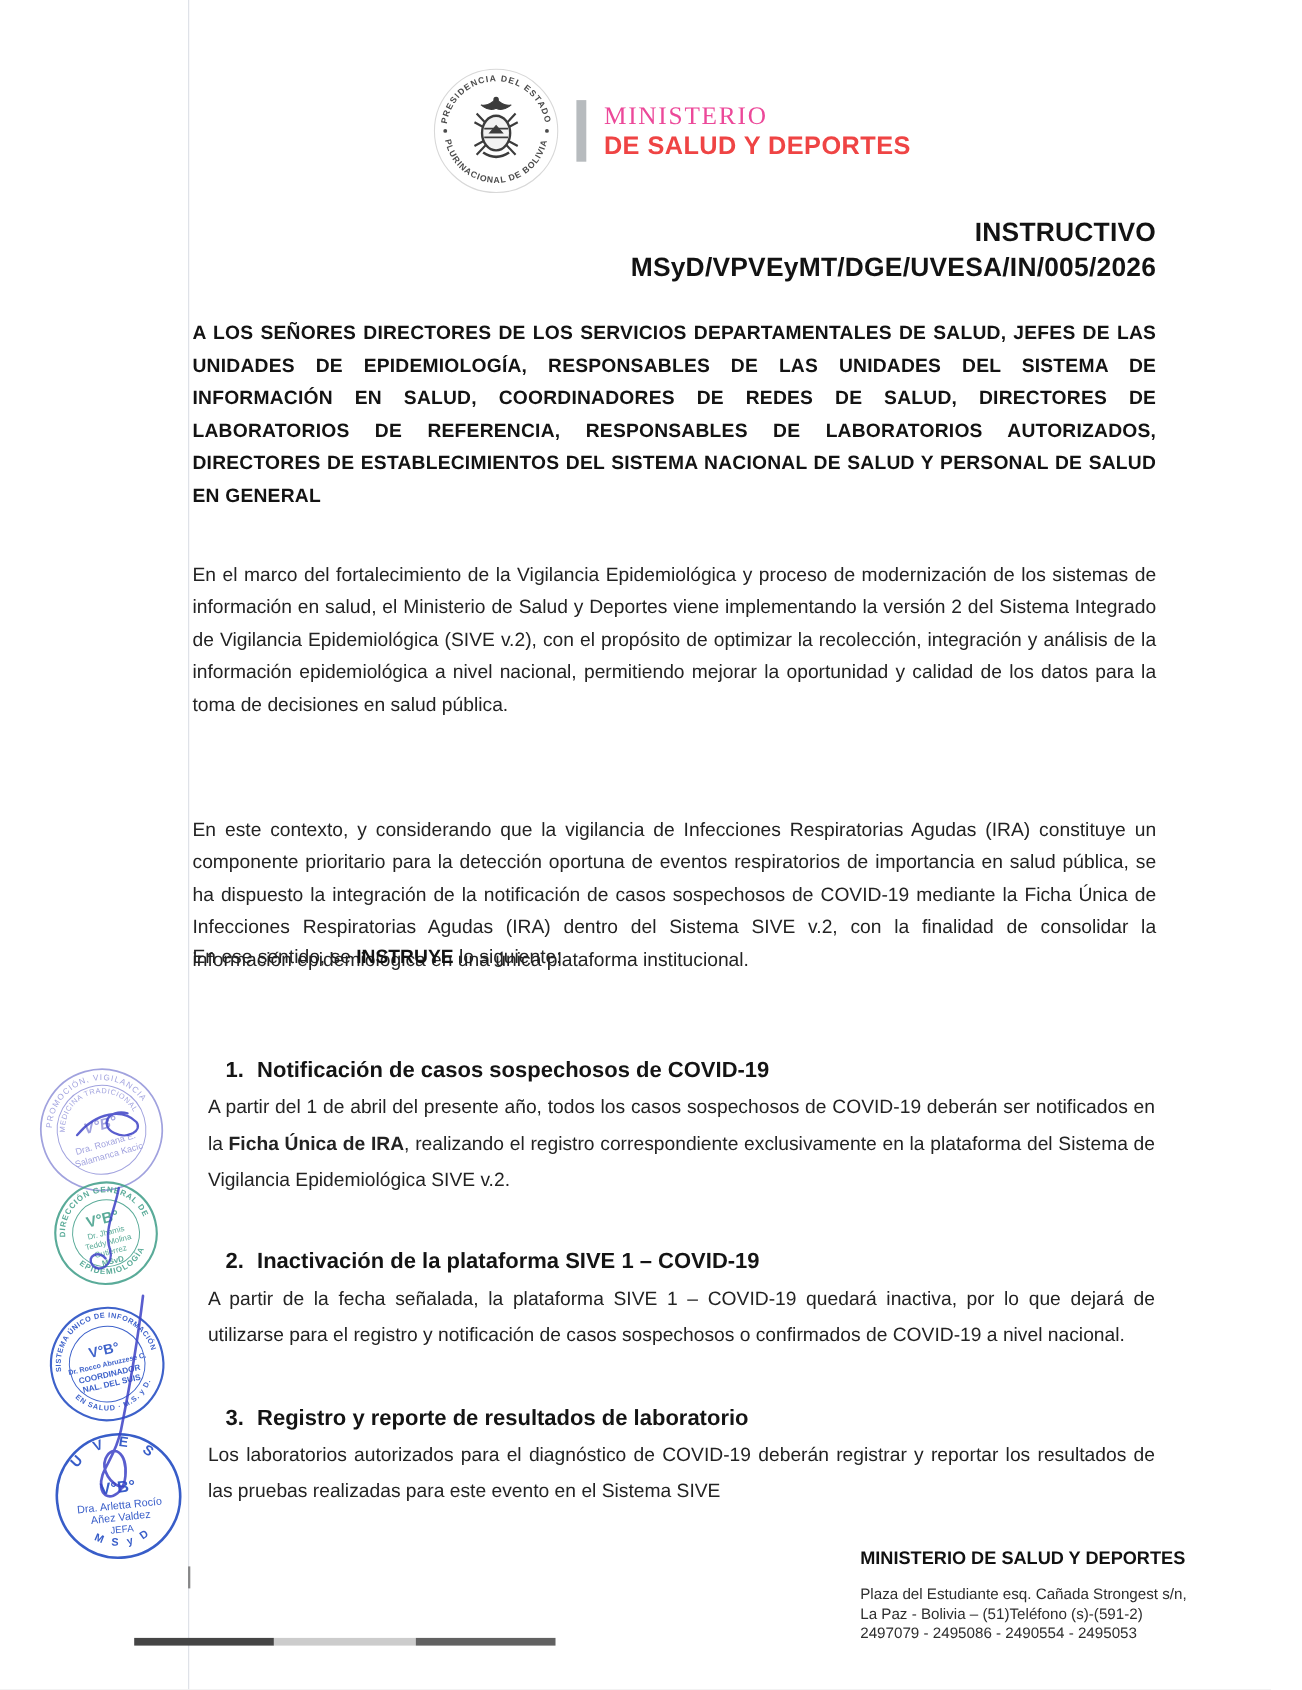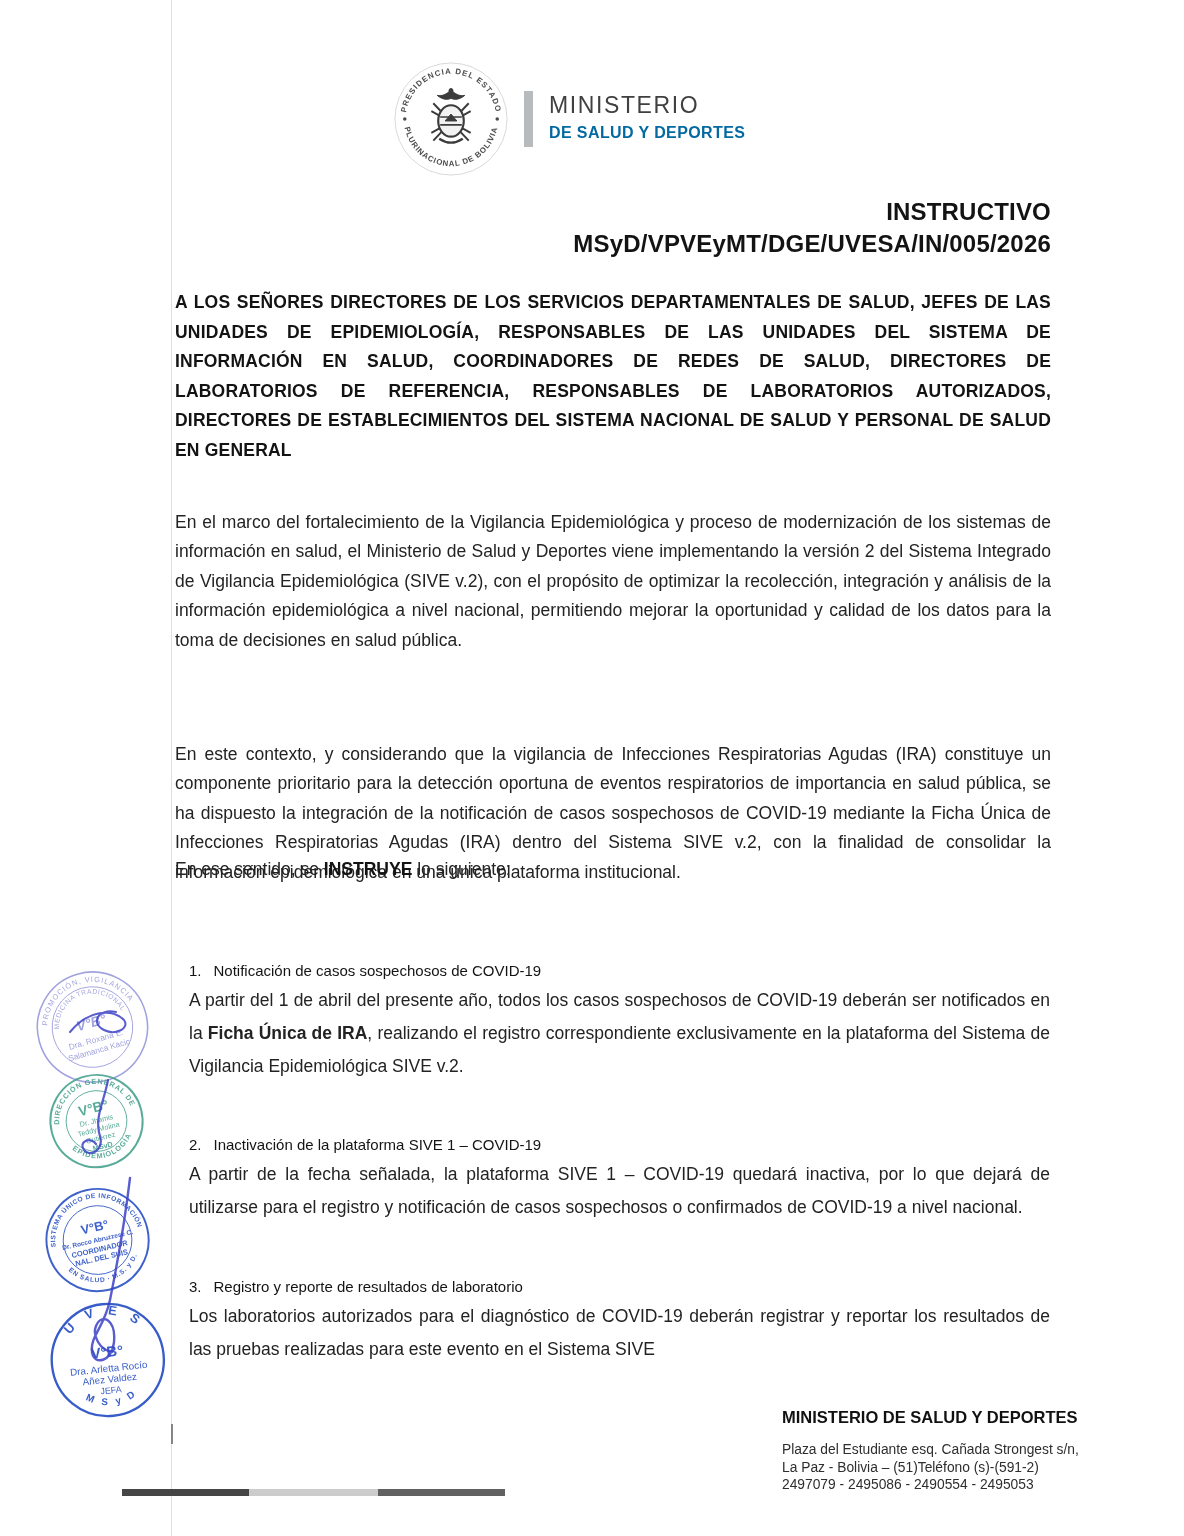--- a/index.html
+++ b/index.html
@@ -9,22 +9,22 @@
     font-family:"Liberation Sans", sans-serif; color:#242424;
   }
   .scan-edge {
     position:absolute; left:171px; top:0; width:1px; height:1536px;
     background:#ccd1da; opacity:.7;
   }
   
   .header { position:absolute; left:392px; top:60px; display:flex; align-items:center; }
   .seal { width:118px; height:118px; flex:0 0 auto; }
   .divider-bar { width:9px; height:56px; background:#b7bbbe; margin:0 16px 0 14px; }
-  .ministry-line1 { font-size:23px; color:#404040; letter-spacing:1.6px; line-height:27px; }
-  .ministry-line2 { font-size:16px; font-weight:bold; color:#0369a1; letter-spacing:.4px; line-height:27px; }
+  .ministry-line1 { font-size:23px; color:#ec4899; letter-spacing:1.6px; line-height:27px;font-family:Liberation Serif, serif; }
+  .ministry-line2 { font-size:23px; font-weight:bold; color:#ef4444; letter-spacing:.4px; line-height:27px; }
   
   .title-block {
     position:absolute; left:175px; top:196px; width:876px; text-align:right;
     font-weight:bold; color:#131313; font-size:24px; line-height:32px; letter-spacing:.2px;
   }
   
   .addressee {
     position:absolute; left:175px; top:288px; width:876px;
     font-weight:bold; font-size:17.5px; line-height:29.6px;
     text-align:justify; color:#131313; letter-spacing:.2px;
@@ -34,21 +34,21 @@
     font-size:17.5px; line-height:29.4px; text-align:justify; color:#232323;
   }
   .p1 { top:508px; }
   .p2 { top:740px; }
   .lead { top:855px; text-align:left; }
   .lead b { color:#131313; }
   .list-item { position:absolute; left:189px; width:861px; }
   .item1 { top:962px; }
   .item2 { top:1136px; }
   .item3 { top:1278px; }
-  .item-head { font-weight:normal; font-size:15px; color:#141414; }
+  .item-head { font-weight:bold; font-size:20px; color:#141414;margin-left:16px; }
   .item-head .num { margin-right:12px; }
   .item-body {
     margin-top:5px; font-size:17.5px; line-height:33px;
     text-align:justify; color:#232323;
   }
   
   .footer { position:absolute; left:782px; top:1408px; }
   .footer-name { font-weight:bold; font-size:16.5px; color:#111; margin-bottom:14px; }
   .footer-line { font-size:13.8px; line-height:17.6px; color:#2e2e2e; }
   .fold-tick { position:absolute; left:171px; top:1424px; width:2px; height:20px; background:#6a6a6a; opacity:.8; }

